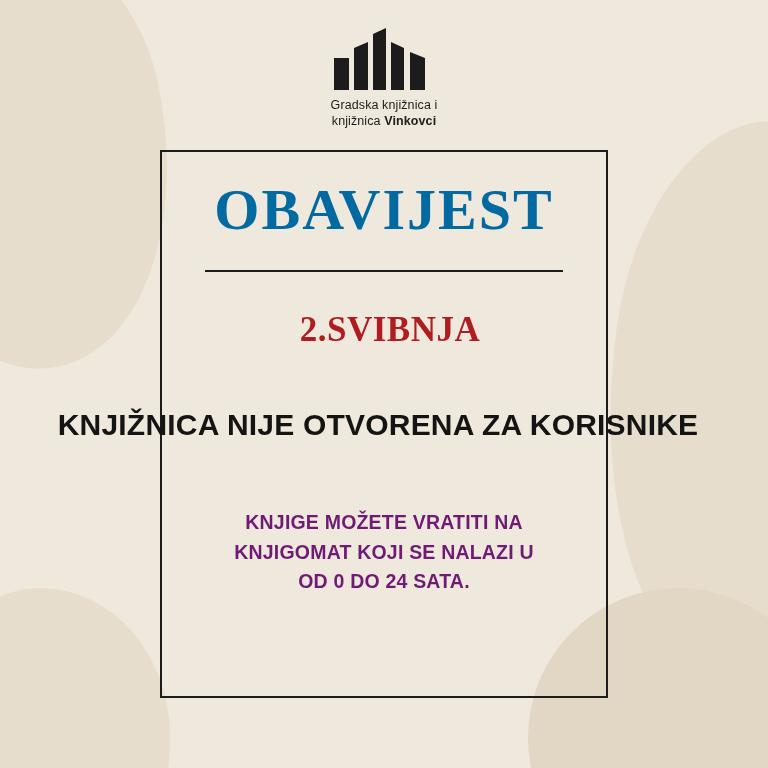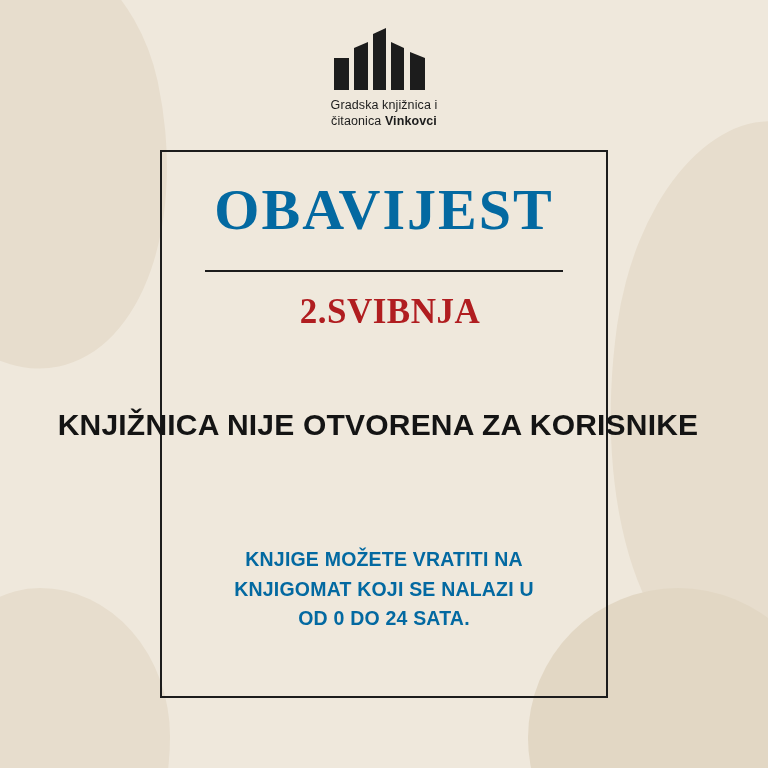--- a/index.html
+++ b/index.html
@@ -117,21 +117,21 @@
     left: 205px;
     width: 358px;
     top: 270px;
     height: 2px;
     background: #1c1c1c;
   }
   .subtitle {
     position: absolute;
     left: 0;
     right: 0;
-    top: 292px;
+    top: 310px;
     text-align: center;
     font-family: "Liberation Serif", serif;
     font-weight: bold;
     font-size: 35px;
     letter-spacing: 0.5px;
     color: #b01d20;
     padding-left: 12px;
   }
 
   .headline {
@@ -149,22 +149,21 @@
   .body-text {
     position: absolute;
     left: 120px;
     right: 120px;
     top: 508px;
     text-align: center;
     font-size: 19.5px;
     font-weight: bold;
     line-height: 1.52;
     letter-spacing: 0.2px;
-    color: #0369a1;
-    margin-top: 37px;
+    color: #701a75;
   }
   .body-text .line {
     display: block;
   }
 </style>
 </head>
 <body>
 
 <div class="poster">
   <div class="blob-left"></div>
@@ -179,21 +178,21 @@
         <g fill="#1c1c1c">
           <rect x="8" y="30" width="15" height="32"></rect>
           <polygon points="28,20 42,14 42,62 28,62"></polygon>
           <polygon points="47,6 60,0 60,62 47,62"></polygon>
           <polygon points="65,14 78,20 78,62 65,62"></polygon>
           <polygon points="84,24 99,30 99,62 84,62"></polygon>
         </g>
       </svg>
       <div class="logo-text">
         <div>Gradska knjižnica i</div>
-        <div><span>čitaonica </span><span class="bold">Vinkovci</span></div>
+        <div><span>knjižnica </span><span class="bold">Vinkovci</span></div>
       </div>
     </div>
 
     <div class="frame"></div>
 
     <div class="title">OBAVIJEST</div>
     <div class="divider"></div>
     <div class="subtitle">2.SVIBNJA</div>
 
     <div class="headline">KNJIŽNICA NIJE OTVORENA ZA KORISNIKE</div>

